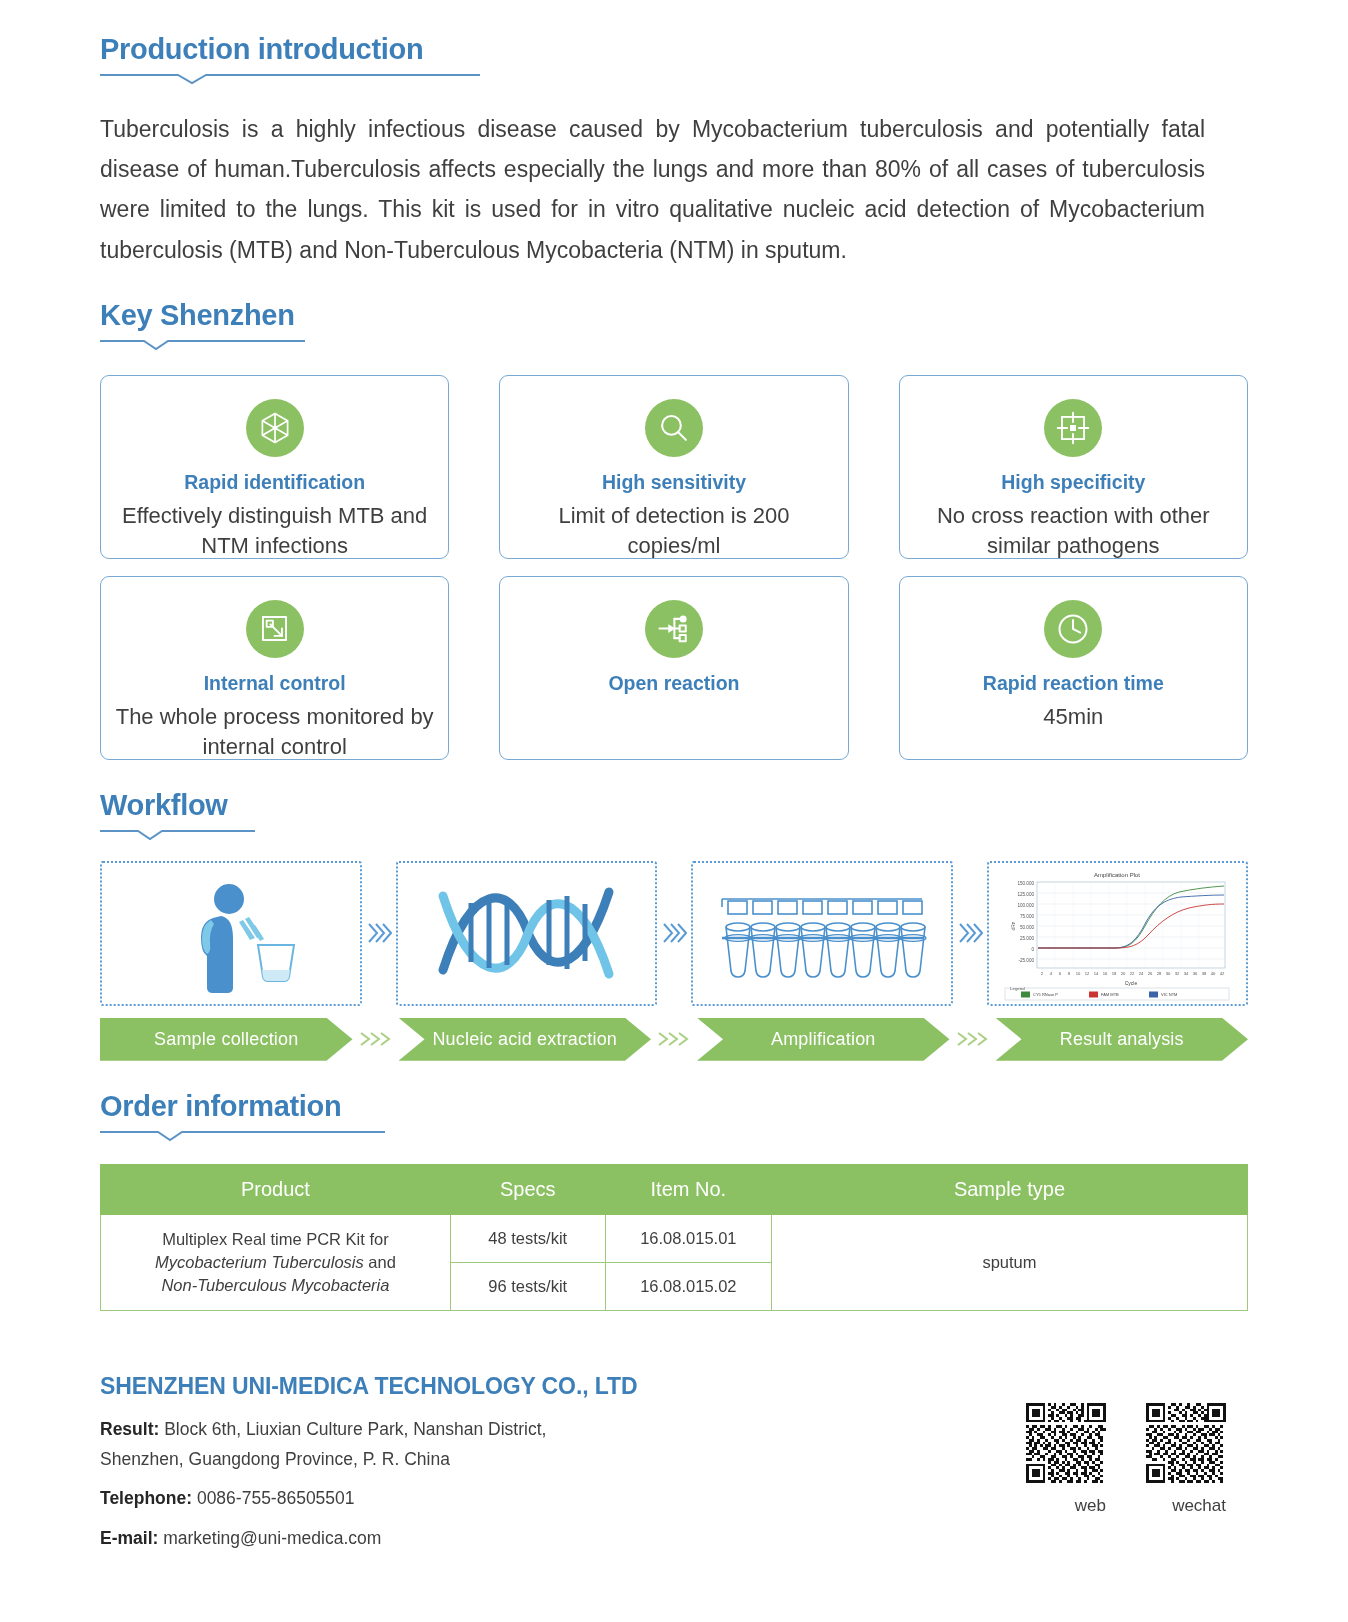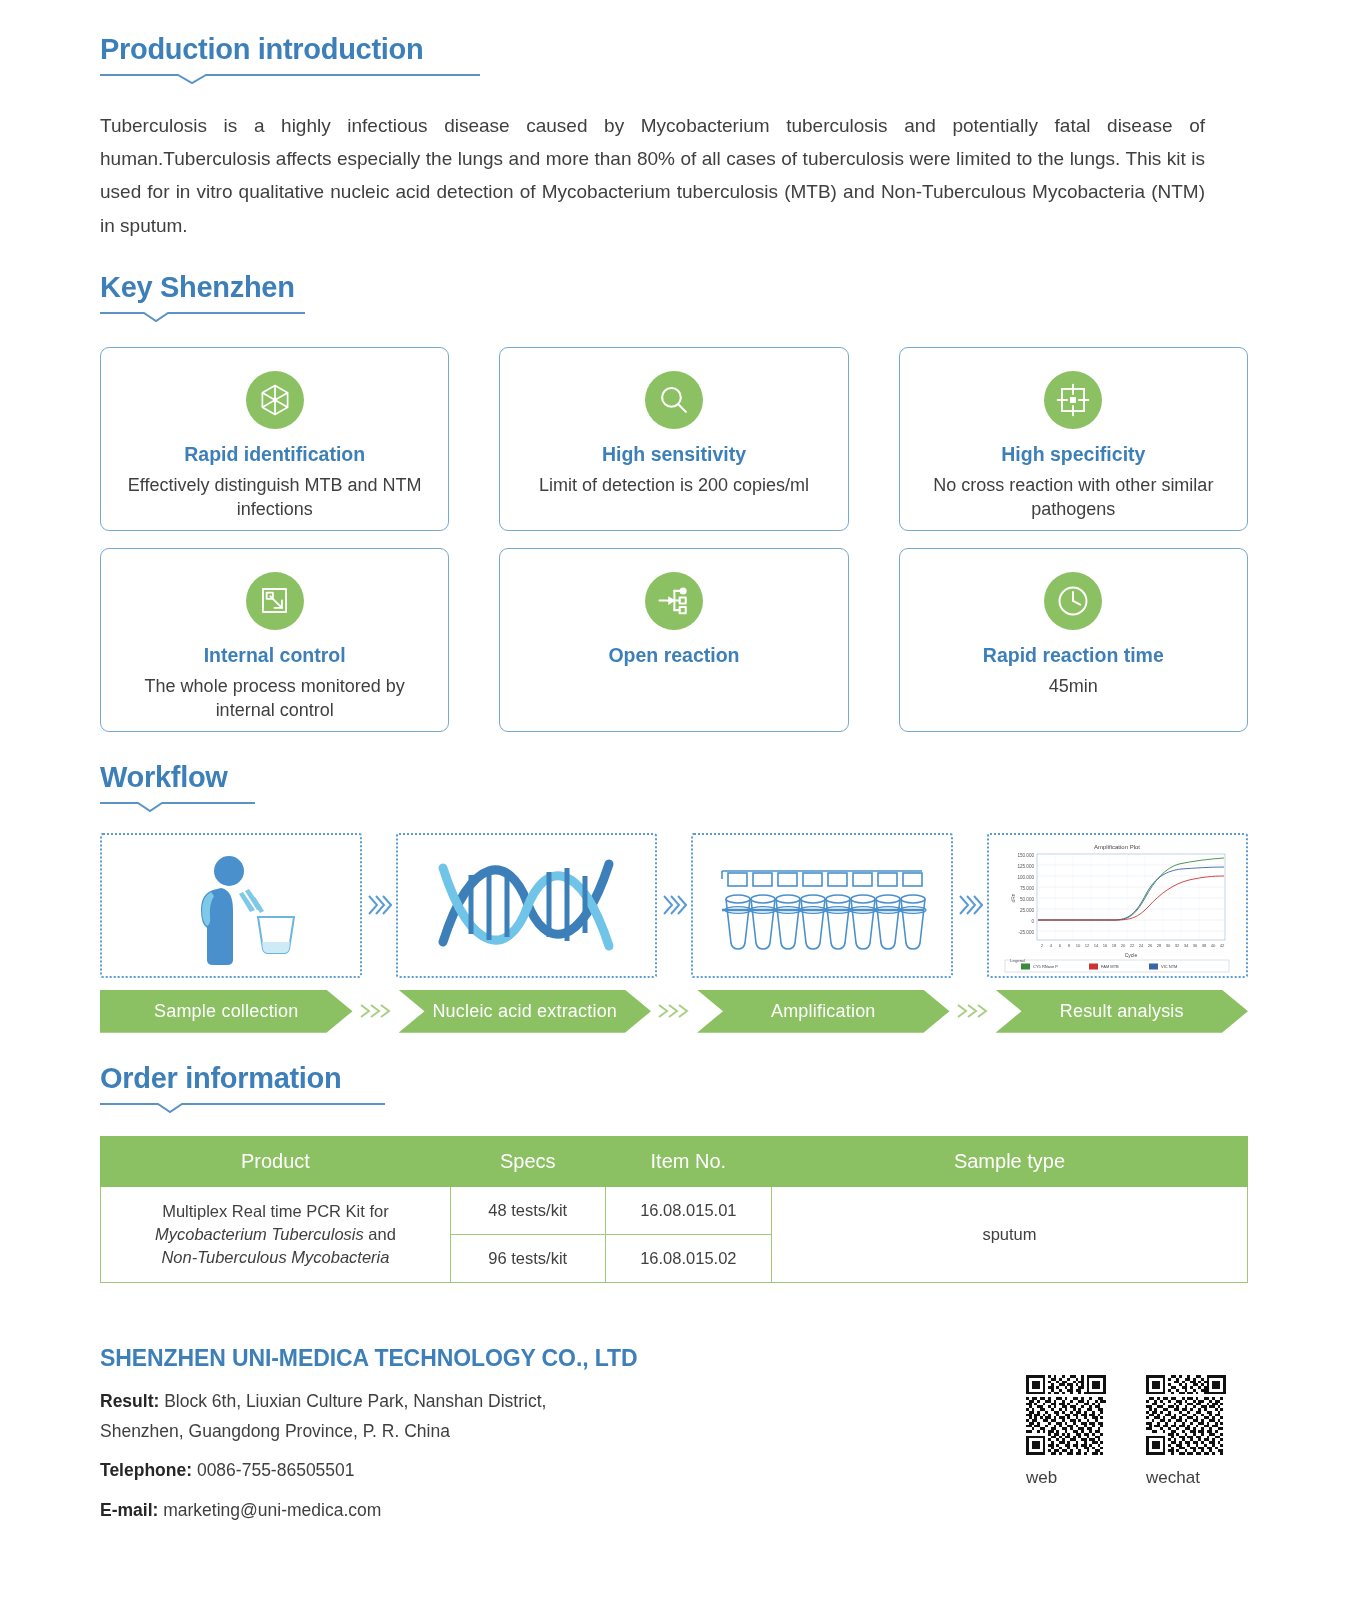--- a/index.html
+++ b/index.html
@@ -19,21 +19,21 @@
   .sec-title {
     font-size: 29px; font-weight: bold; color: #3d7fb8;
     letter-spacing: -0.3px; line-height: 1.1; margin: 0;
   }
   .rule-wrap { margin-top: 7px; height: 14px; }
   .rule-wrap svg { display: block; }
 
   
   .intro {
     margin-top: 22px;
-    font-size: 19px; line-height: 1.75;
+    font-size: 23px; line-height: 1.75;
     color: #3f3f3f; text-align: justify;
     max-width: 1105px;
   }
 
   
   .kf-grid {
     margin-top: 22px;
     display: grid;
     grid-template-columns: repeat(3, 1fr);
     gap: 17px 50px;
@@ -54,21 +54,21 @@
     flex: none;
   }
   .kf-icon svg { display: block; }
   .kf-title {
     margin-top: 14px;
     font-size: 19.5px; font-weight: bold; color: #3d7fb8;
     text-align: center; line-height: 1.2;
   }
   .kf-desc {
     margin-top: 7px;
-    font-size: 18px; line-height: 1.35;
+    font-size: 22px; line-height: 1.35;
     color: #3f3f3f; text-align: center; padding: 0 12px;
   }
 
   
   .wf-panels {
     margin-top: 18px;
     display: flex; align-items: stretch; gap: 0;
   }
   .wf-panel {
     border: 2px dotted #5b9bd5;
@@ -141,21 +141,21 @@
   .f-left { flex: 1 1 auto; }
   .company {
     font-size: 23px; font-weight: bold; color: #3d7fb8;
     letter-spacing: -0.1px;
   }
   .f-lines { margin-top: 15px; font-size: 17.5px; line-height: 1.62; color: #3f3f3f; }
   .f-lines b { color: #262626; }
   .f-line { margin-bottom: 2px; }
   .f-line.spaced { margin-top: 11px; }
   .qr-wrap { display: flex; gap: 40px; margin-top: 30px; margin-right: 22px; }
-  .qr-item { text-align: left; }
+  .qr-item { text-align: right; }
   .qr-box { width: 80px; height: 80px; }
   .qr-cap { margin-top: 9px; font-size: 17px; color: #3f3f3f; }
 
   .mt-big { margin-top: 34px; }
   .mt-mid { margin-top: 30px; }
 </style>
 </head>
 <body>
 
 <div class="page">

